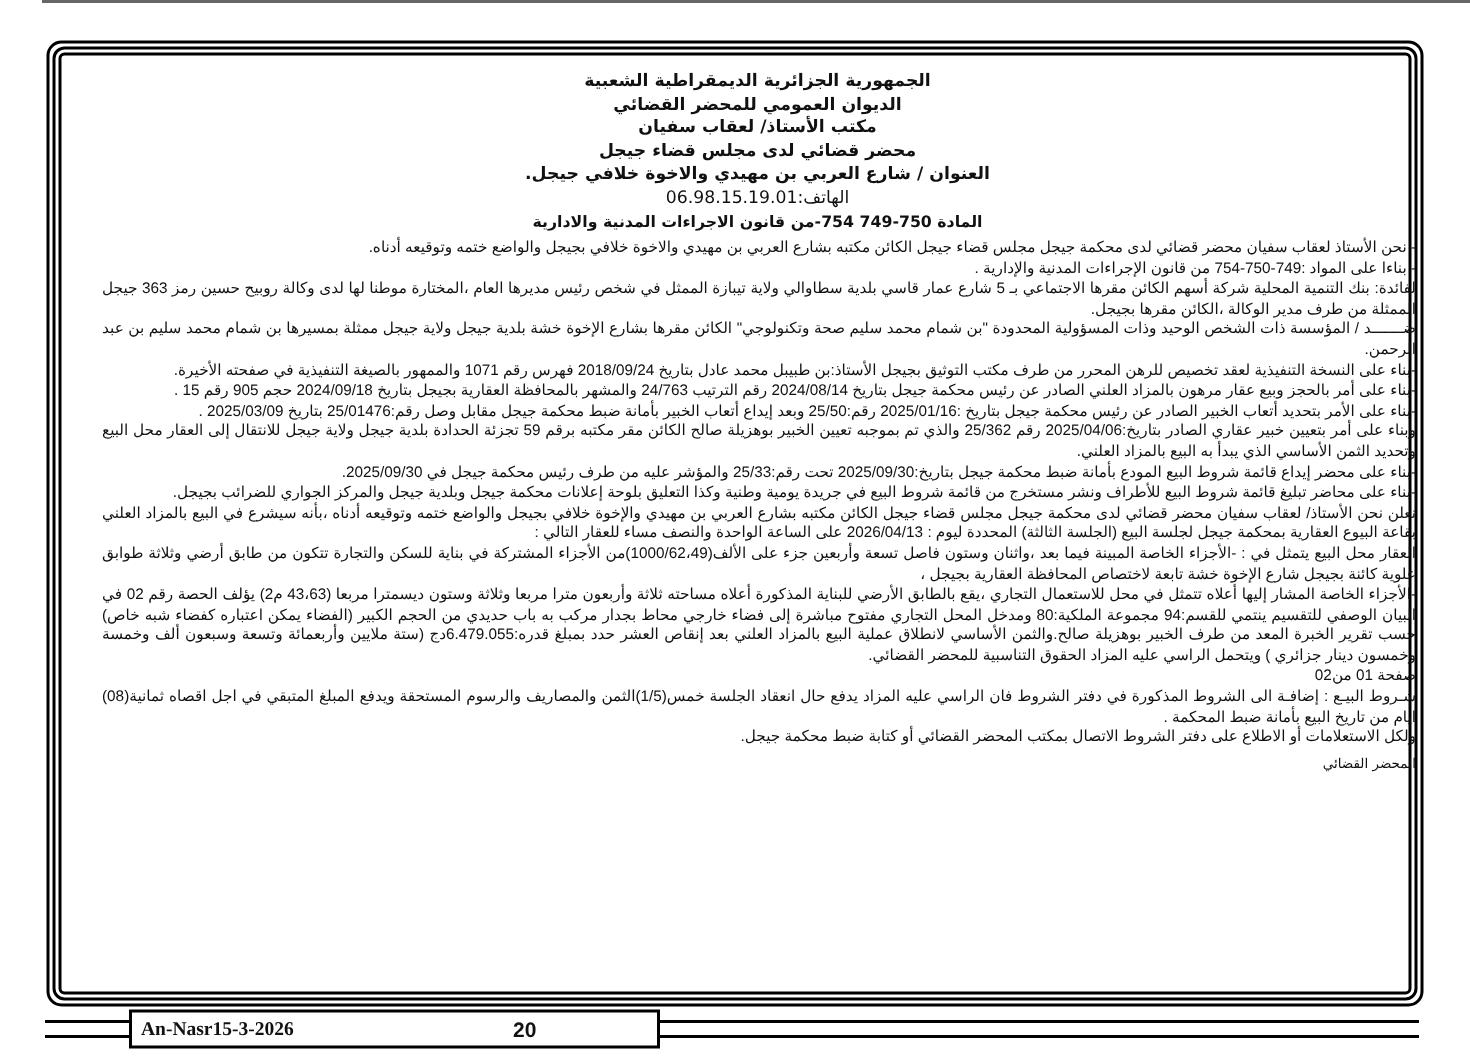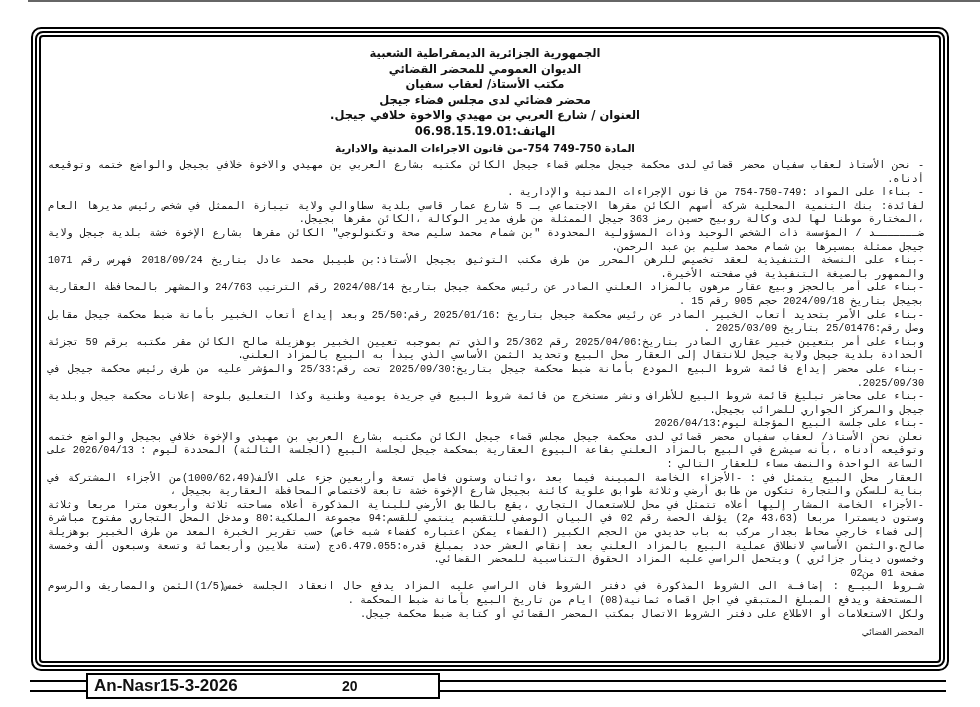--- a/index.html
+++ b/index.html
@@ -11,34 +11,34 @@
   }
   .frame2 {
     position: absolute; left: 35px; top: 31px; width: 906px; height: 632px;
     border: 2px solid #000; border-radius: 8px;
   }
   .frame3 {
     position: absolute; left: 39px; top: 35px; width: 898px; height: 624px;
     border: 2px solid #000; border-radius: 4px; background: #fff;
   }
   .content {
-    position: absolute; left: 40px; top: 40px; width: 890px; height: 620px;
+    position: absolute; left: 60px; top: 40px; width: 890px; height: 620px;
     direction: rtl; text-align: right;
   }
   .header { text-align: center; font-weight: bold; font-size: 11.5px; line-height: 15.5px; margin-top: 6px; }
-  .header .phone { font-weight: bold; }
+  .header .phone { font-weight: normal; }
   .title { text-align: center; font-weight: bold; font-size: 20px; line-height: 26px; margin-top: 6px; }
   .subtitle { text-align: center; font-weight: bold; font-size: 10.5px; line-height: 14px; margin-top: 2px; }
-  .para { font-family: Liberation Mono, monospace; font-size: 10.2px; line-height: 13.6px; margin: 0; padding: 0 6px 0 8px; text-align: justify; }
+  .para { font-family: Liberation Sans, sans-serif; font-size: 10.2px; line-height: 13.6px; margin: 0; padding: 0 6px 0 8px; text-align: justify; }
   .signer { font-weight: normal; font-size: 9px; text-align: right; padding-right: 6px; margin-top: 6px; }
   .footer-box {
     position: absolute; left: 86px; top: 673px; width: 350px; height: 22px;
     border: 2px solid #000; background: #fff; display: flex; align-items: center;
   }
-  .footer-pub { font-family: Liberation Sans, sans-serif; font-weight: bold; font-size: 17px; padding-left: 6px; width: 248px; }
+  .footer-pub { font-family: Liberation Serif, serif; font-weight: bold; font-size: 13px; padding-left: 6px; width: 248px; }
   .footer-page { font-family: "Liberation Sans", sans-serif; font-weight: bold; font-size: 14px; }
   .footer-line { position: absolute; top: 680px; height: 8px; border-top: 2px solid #000; border-bottom: 2px solid #000; }
 </style>
 </head>
 <body>
 
 <div class="top-rule"></div>
 
 <div class="frame"></div>
 <div class="frame2"></div>
@@ -60,21 +60,20 @@
     <p class="para">- نحن الأستاذ لعقاب سفيان محضر قضائي لدى محكمة جيجل مجلس قضاء جيجل الكائن مكتبه بشارع العربي بن مهيدي والاخوة خلافي بجيجل والواضع ختمه وتوقيعه أدناه.</p>
     <p class="para">- بناءا على المواد :749-750-754 من قانون الإجراءات المدنية والإدارية .</p>
     <p class="para">لفائدة: بنك التنمية المحلية شركة أسهم الكائن مقرها الاجتماعي بـ 5 شارع عمار قاسي بلدية سطاوالي ولاية تيبازة الممثل في شخص رئيس مديرها العام ،المختارة موطنا لها لدى وكالة روبيح حسين رمز 363 جيجل الممثلة من طرف مدير الوكالة ،الكائن مقرها بجيجل.</p>
     <p class="para">ضـــــــد / المؤسسة ذات الشخص الوحيد وذات المسؤولية المحدودة "بن شمام محمد سليم صحة وتكنولوجي" الكائن مقرها بشارع الإخوة خشة بلدية جيجل ولاية جيجل ممثلة بمسيرها بن شمام محمد سليم بن عبد الرحمن.</p>
     <p class="para">-بناء على النسخة التنفيذية لعقد تخصيص للرهن المحرر من طرف مكتب التوثيق بجيجل الأستاذ:بن طبيبل محمد عادل بتاريخ 2018/09/24 فهرس رقم 1071 والممهور بالصيغة التنفيذية في صفحته الأخيرة.</p>
     <p class="para">-بناء على أمر بالحجز وبيع عقار مرهون بالمزاد العلني الصادر عن رئيس محكمة جيجل بتاريخ 2024/08/14 رقم الترتيب 24/763 والمشهر بالمحافظة العقارية بجيجل بتاريخ 2024/09/18 حجم 905 رقم 15 .</p>
     <p class="para">-بناء على الأمر بتحديد أتعاب الخبير الصادر عن رئيس محكمة جيجل بتاريخ :2025/01/16 رقم:25/50 وبعد إيداع أتعاب الخبير بأمانة ضبط محكمة جيجل مقابل وصل رقم:25/01476 بتاريخ 2025/03/09 .</p>
     <p class="para">وبناء على أمر بتعيين خبير عقاري الصادر بتاريخ:2025/04/06 رقم 25/362 والذي تم بموجبه تعيين الخبير بوهزيلة صالح الكائن مقر مكتبه برقم 59 تجزئة الحدادة بلدية جيجل ولاية جيجل للانتقال إلى العقار محل البيع وتحديد الثمن الأساسي الذي يبدأ به البيع بالمزاد العلني.</p>
     <p class="para">-بناء على محضر إيداع قائمة شروط البيع المودع بأمانة ضبط محكمة جيجل بتاريخ:2025/09/30 تحت رقم:25/33 والمؤشر عليه من طرف رئيس محكمة جيجل في 2025/09/30.</p>
     <p class="para">-بناء على محاضر تبليغ قائمة شروط البيع للأطراف ونشر مستخرج من قائمة شروط البيع في جريدة يومية وطنية وكذا التعليق بلوحة إعلانات محكمة جيجل وبلدية جيجل والمركز الجواري للضرائب بجيجل.</p>
-    <p class="para">-بناء على جلسة البيع المؤجلة ليوم:2026/04/13</p>
     <p class="para">نعلن نحن الأستاذ/ لعقاب سفيان محضر قضائي لدى محكمة جيجل مجلس قضاء جيجل الكائن مكتبه بشارع العربي بن مهيدي والإخوة خلافي بجيجل والواضع ختمه وتوقيعه أدناه ،بأنه سيشرع في البيع بالمزاد العلني بقاعة البيوع العقارية بمحكمة جيجل لجلسة البيع (الجلسة الثالثة) المحددة ليوم : 2026/04/13 على الساعة الواحدة والنصف مساء للعقار التالي :</p>
     <p class="para">العقار محل البيع يتمثل في : -الأجزاء الخاصة المبينة فيما بعد ،واثنان وستون فاصل تسعة وأربعين جزء على الألف(1000/62،49)من الأجزاء المشتركة في بناية للسكن والتجارة تتكون من طابق أرضي وثلاثة طوابق علوية كائنة بجيجل شارع الإخوة خشة تابعة لاختصاص المحافظة العقارية بجيجل ،</p>
     <p class="para">-الأجزاء الخاصة المشار إليها أعلاه تتمثل في محل للاستعمال التجاري ،يقع بالطابق الأرضي للبناية المذكورة أعلاه مساحته ثلاثة وأربعون مترا مربعا وثلاثة وستون ديسمترا مربعا (43،63 م2) يؤلف الحصة رقم 02 في البيان الوصفي للتقسيم ينتمي للقسم:94 مجموعة الملكية:80 ومدخل المحل التجاري مفتوح مباشرة إلى فضاء خارجي محاط بجدار مركب به باب حديدي من الحجم الكبير (الفضاء يمكن اعتباره كفضاء شبه خاص) حسب تقرير الخبرة المعد من طرف الخبير بوهزيلة صالح.والثمن الأساسي لانطلاق عملية البيع بالمزاد العلني بعد إنقاص العشر حدد بمبلغ قدره:6.479.055دج (ستة ملايين وأربعمائة وتسعة وسبعون ألف وخمسة وخمسون دينار جزائري ) ويتحمل الراسي عليه المزاد الحقوق التناسبية للمحضر القضائي.</p>
     <p class="para">صفحة 01 من02</p>
     <p class="para">شـروط البيـع : إضافـة الى الشروط المذكورة في دفتر الشروط فان الراسي عليه المزاد يدفع حال انعقاد الجلسة خمس(1/5)الثمن والمصاريف والرسوم المستحقة ويدفع المبلغ المتبقي في اجل اقصاه ثمانية(08) ايام من تاريخ البيع بأمانة ضبط المحكمة .</p>
     <p class="para">ولكل الاستعلامات أو الاطلاع على دفتر الشروط الاتصال بمكتب المحضر القضائي أو كتابة ضبط محكمة جيجل.</p>
   </div>
 
   <div class="signer">المحضر القضائي</div>
 </div>

